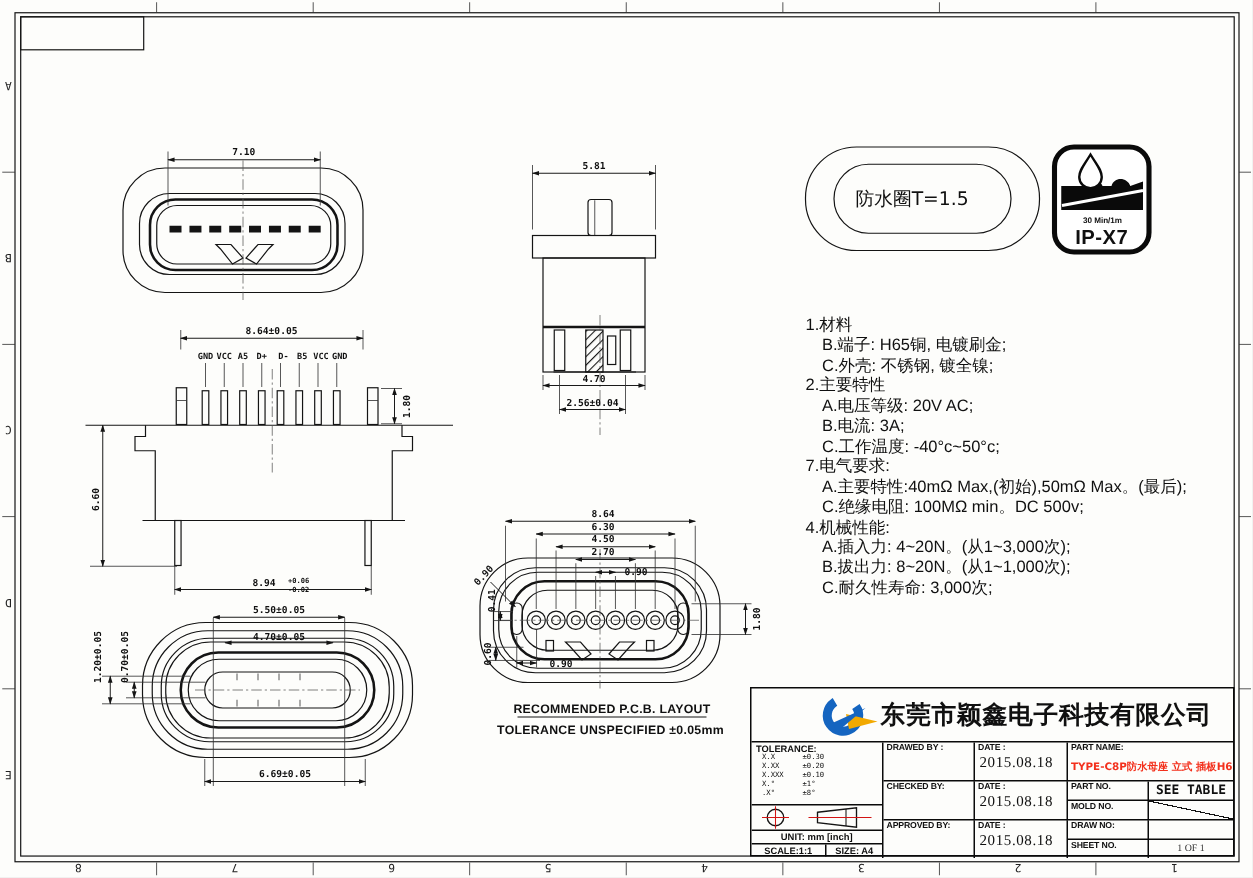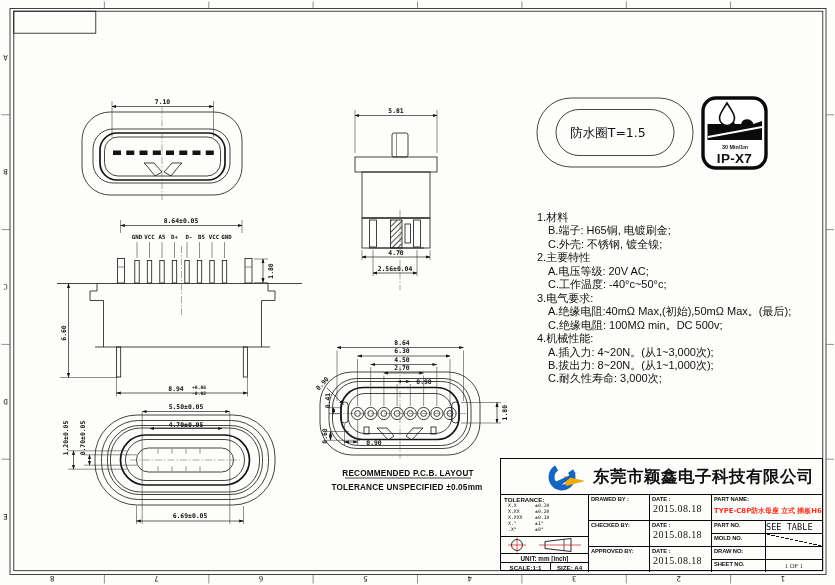--- a/index.html
+++ b/index.html
@@ -28,35 +28,35 @@
          color:#101010;font-weight:500;font-family:Liberation Sans, sans-serif;white-space:nowrap;}
   .n1{padding-left:11px;}
   .n2{padding-left:23px;}
   
   .tb{position:absolute;left:500px;top:458px;width:323px;height:113px;border:1.4px solid #0a0a0a;
       box-sizing:border-box;color:#101010;}
   .tb *{box-sizing:border-box;}
   .cell{position:absolute;border-right:1px solid #0a0a0a;border-bottom:1px solid #0a0a0a;overflow:hidden;}
   .lbl{font-size:5.8px;font-weight:700;padding:1px 0 0 2px;letter-spacing:-.1px;}
   .company{left:0;top:0;width:100%;height:36px;border-bottom:1px solid #0a0a0a;}
-  .company-name{position:absolute;left:86px;right:2px;top:7px;text-align:center;font-size:16.5px;
+  .company-name{position:absolute;left:86px;right:2px;top:7px;font-size:16.5px;
       font-weight:800;font-family:"DejaVu Sans",sans-serif;letter-spacing:.5px;white-space:nowrap;}
   .logo{position:absolute;left:42px;top:3px;}
   .tol-head{font-size:6.2px;font-weight:700;padding:1px 0 0 3px;}
   .trow{display:flex;font-family:"DejaVu Sans Mono",monospace;font-size:4.8px;line-height:5.9px;padding-left:7px;}
   .trow span:first-child{width:27px;}
   .projrow{position:absolute;left:0;top:41px;width:100%;height:17px;border-top:1px solid #0a0a0a;}
   .unitrow{position:absolute;left:0;top:58px;width:100%;height:9px;border-top:1px solid #0a0a0a;
       font-size:6.3px;font-weight:700;text-align:center;line-height:9px;}
   .scalerow{position:absolute;left:0;top:67px;width:100%;height:9px;border-top:1px solid #0a0a0a;}
   .scalecell{position:absolute;top:0;height:100%;font-size:6.2px;font-weight:700;text-align:center;line-height:9px;}
   .dateval{font-family:"Liberation Serif",serif;font-size:10px;letter-spacing:.4px;padding:1px 0 0 3px;}
   .redname{color:#f3301c;font-size:6.9px;font-weight:700;font-family:"DejaVu Sans",sans-serif;
       padding:4px 0 0 2px;white-space:nowrap;}
-  .seetable{font-family:"DejaVu Sans Mono",monospace;font-size:8.6px;font-weight:400;text-align:left;line-height:12px;}
+  .seetable{font-family:"DejaVu Sans Mono",monospace;font-size:8.6px;font-weight:700;text-align:center;line-height:12px;}
   .sheetval{font-family:"Liberation Serif",serif;font-size:6.6px;text-align:center;line-height:12px;color:#333;}
   .diag{background:linear-gradient(to right top,transparent 48.5%,#111 48.5%,#111 51.5%,transparent 51.5%);}
 </style>
 </head>
 <body>
 
 <div class="page">
 
 <svg viewBox="0 0 835 585" width="835" height="585">
   <defs>
@@ -379,23 +379,24 @@
     <text class="cap" x="407" y="489.5">TOLERANCE UNSPECIFIED ±0.05mm</text>
   </g>
 </svg>
 
   <div class="notes">
     <div>1.材料</div>
     <div class="n1">B.端子: H65铜, 电镀刷金;</div>
     <div class="n1">C.外壳: 不锈钢, 镀全镍;</div>
     <div>2.主要特性</div>
     <div class="n1">A.电压等级: 20V AC;</div>
+    <div class="n1">B.电流: 3A;</div>
     <div class="n1">C.工作温度: -40°c~50°c;</div>
-    <div>3.电气要求:</div>
-    <div class="n1">A.绝缘电阻:40mΩ Max,(初始),50mΩ Max。(最后);</div>
+    <div>7.电气要求:</div>
+    <div class="n1">A.主要特性:40mΩ Max,(初始),50mΩ Max。(最后);</div>
     <div class="n1">C.绝缘电阻: 100MΩ min。DC 500v;</div>
     <div>4.机械性能:</div>
     <div class="n1">A.插入力: 4~20N。(从1~3,000次);</div>
     <div class="n1">B.拔出力: 8~20N。(从1~1,000次);</div>
     <div class="n1">C.耐久性寿命: 3,000次;</div>
   </div>
 
   <div class="tb">
     <div class="company">
       <div class="logo">

